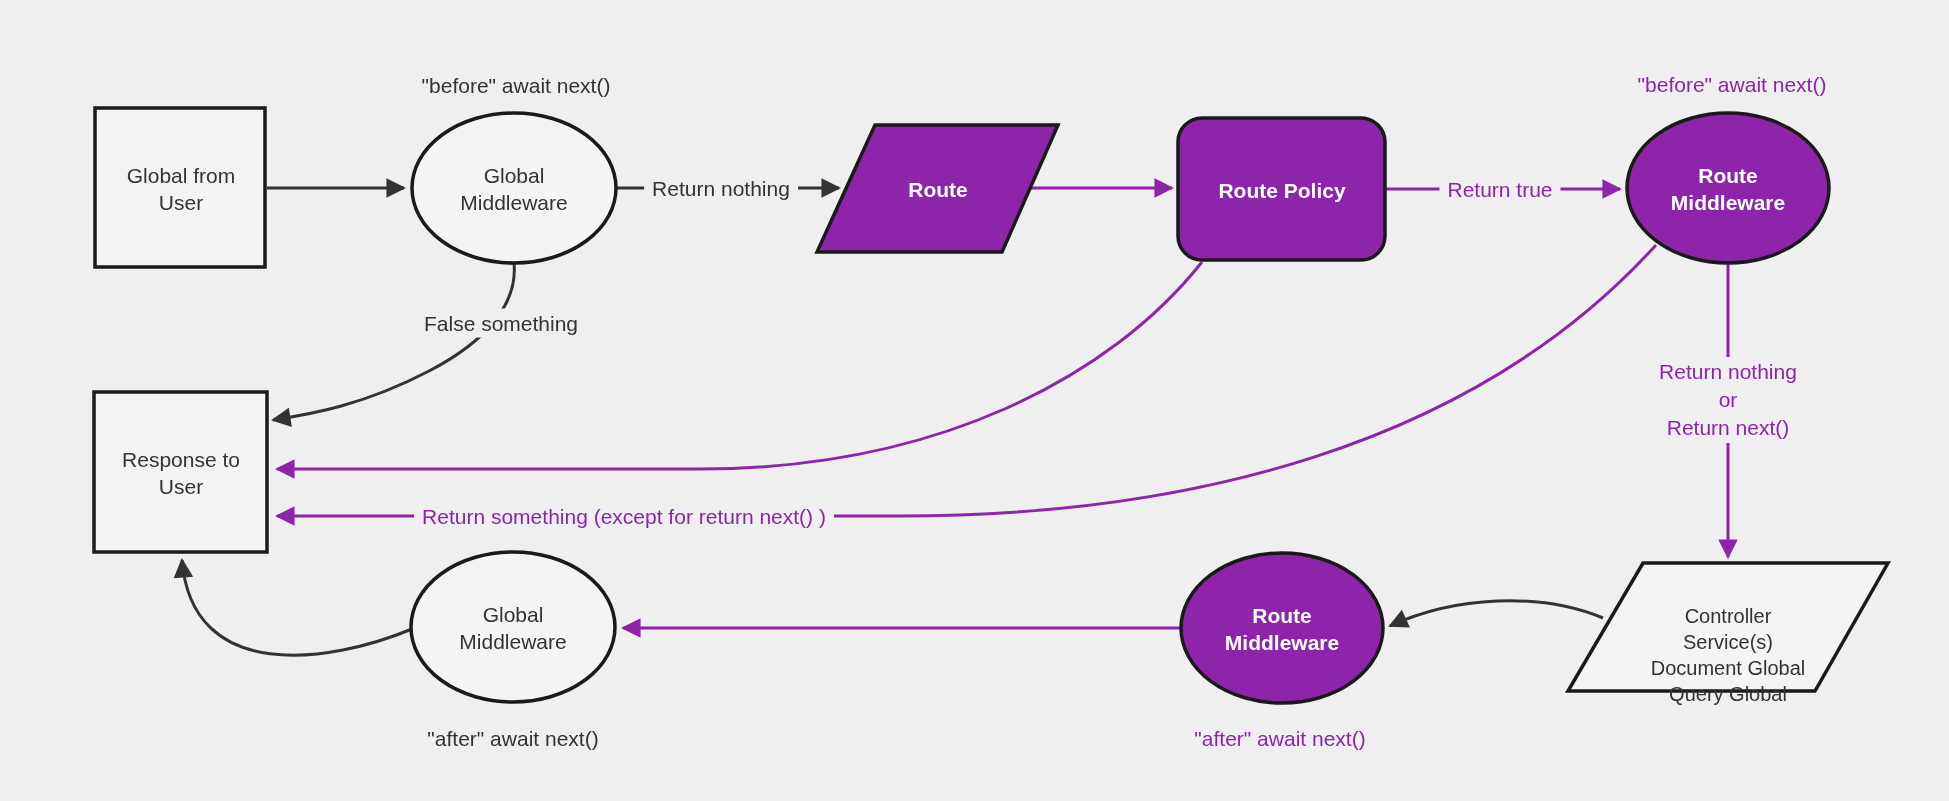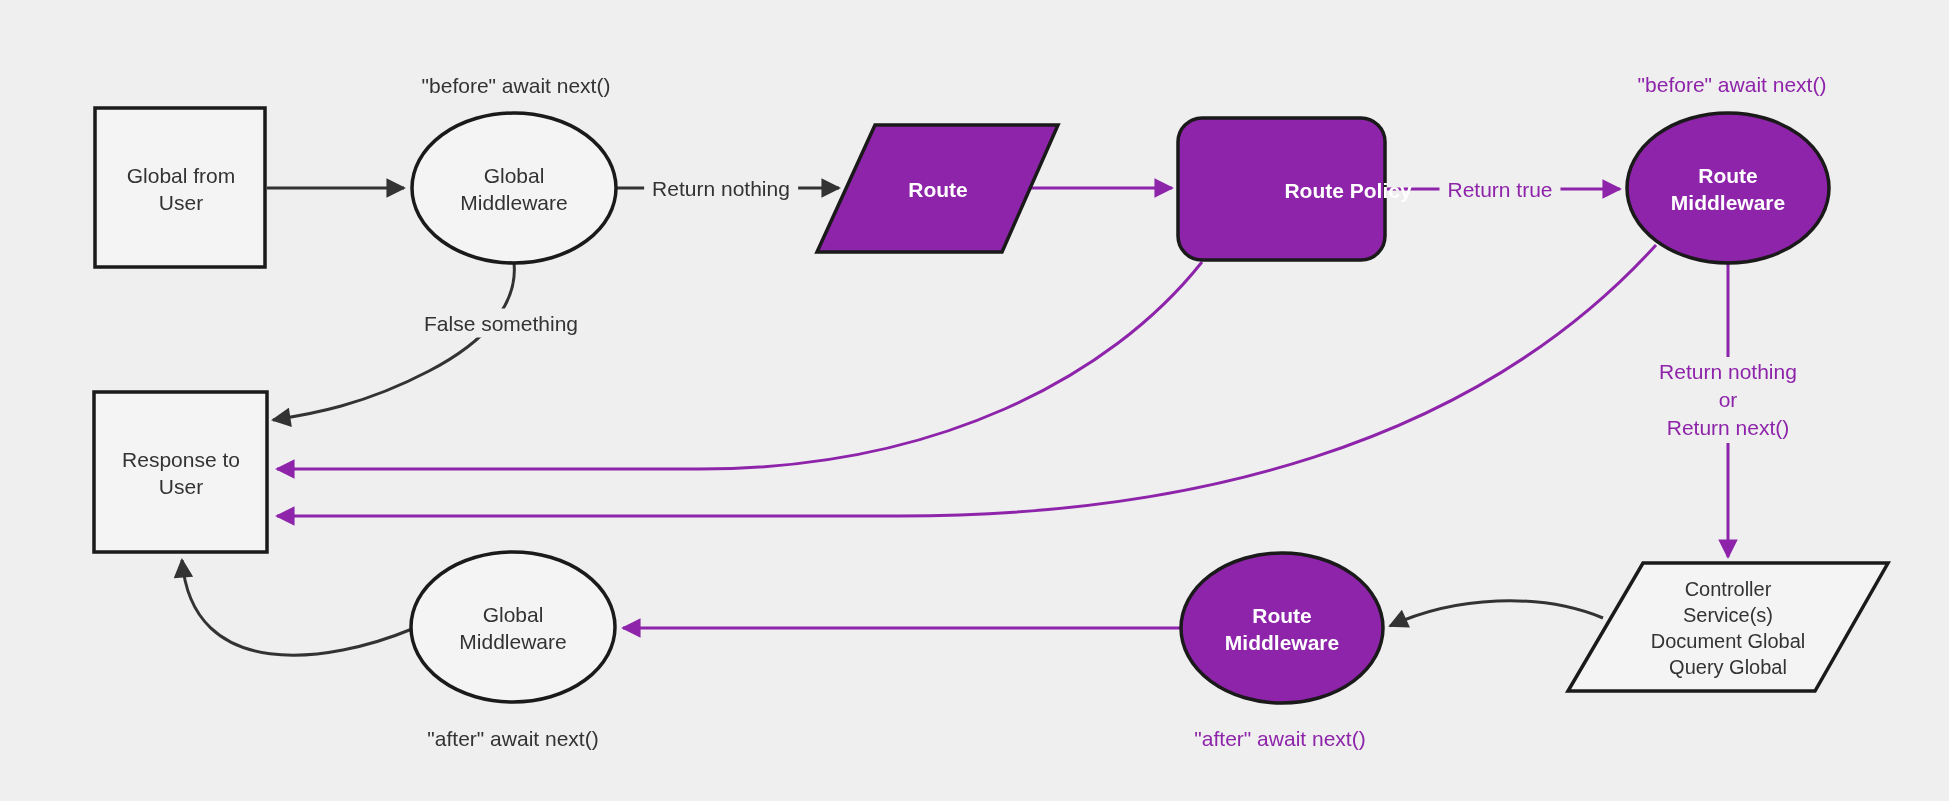--- a/index.html
+++ b/index.html
@@ -11,21 +11,21 @@
   .edge-b{stroke:var(--edge-black,#333);stroke-width:3;fill:none;}
   .edge-p{stroke:var(--edge-purple,#8e24aa);stroke-width:3;fill:none;}
   .arrB{fill:var(--edge-black,#333);}
   .arrP{fill:var(--edge-purple,#8e24aa);}
   .lbl{position:absolute;transform:translate(-50%,-50%);text-align:center;font-size:21px;
        line-height:27px;white-space:nowrap;color:var(--text-dark,#333);}
   .node-lbl{font-size:21px;}
   .bold-white{color:var(--text-light,#fff);font-weight:bold;}
   .purple-txt{color:var(--text-purple,#8e24aa);}
   .edge-lbl{background:var(--background,#efefef);padding:1px 8px;}
-  .small{font-size:20px;line-height:26px;}
+  .small{font-size:20px;line-height:26px;margin-top:27px;}
   .lh28{line-height:28px;}
 </style>
 </head>
 <body>
 
 <div id="canvas">
 
   <svg id="diagram-svg" viewBox="0 0 1949 801">
     <defs>
       <marker id="arrB" viewBox="0 0 10 10" refX="9" refY="5" markerWidth="7" markerHeight="6.5" orient="auto-start-reverse">
@@ -63,21 +63,21 @@
     <div>Global from</div>
     <div>User</div>
   </div>
   <div class="lbl node-lbl" style="left:514px;top:189px;">
     <div>Global</div>
     <div>Middleware</div>
   </div>
   <div class="lbl node-lbl bold-white" style="left:938px;top:189px;">
     <div>Route</div>
   </div>
-  <div class="lbl node-lbl bold-white" style="left:1348px;top:190px;">
+  <div class="lbl node-lbl bold-white" style="left:1282px;top:190px;">
     <div>Route Policy</div>
   </div>
   <div class="lbl node-lbl bold-white" style="left:1728px;top:189px;">
     <div>Route</div>
     <div>Middleware</div>
   </div>
   <div class="lbl small" style="left:1728px;top:628px;">
     <div>Controller</div>
     <div>Service(s)</div>
     <div>Document Global</div>
@@ -96,20 +96,21 @@
     <div>User</div>
   </div>
 
   <div class="lbl edge-lbl" style="left:721px;top:188px;">Return nothing</div>
   <div class="lbl edge-lbl purple-txt" style="left:1500px;top:189px;">Return true</div>
   <div class="lbl edge-lbl purple-txt lh28" style="left:1728px;top:400px;">
     <div>Return nothing</div>
     <div>or</div>
     <div>Return next()</div>
   </div>
+  <div class="lbl edge-lbl purple-txt" style="left:624px;top:516px;">Return something (except for return next() )</div>
   <div class="lbl edge-lbl" style="left:501px;top:323px;">False something</div>
 
   <div class="lbl" style="left:516px;top:85px;">"before" await next()</div>
   <div class="lbl purple-txt" style="left:1732px;top:84px;">"before" await next()</div>
   <div class="lbl purple-txt" style="left:1280px;top:738px;">"after" await next()</div>
   <div class="lbl" style="left:513px;top:738px;">"after" await next()</div>
 
 </div>
 
 </body></html>

